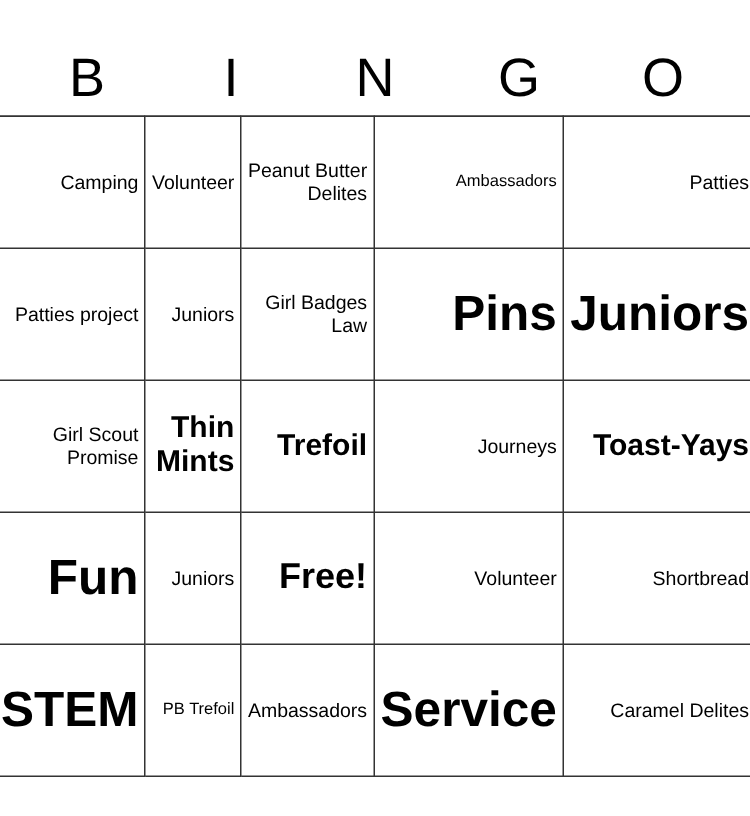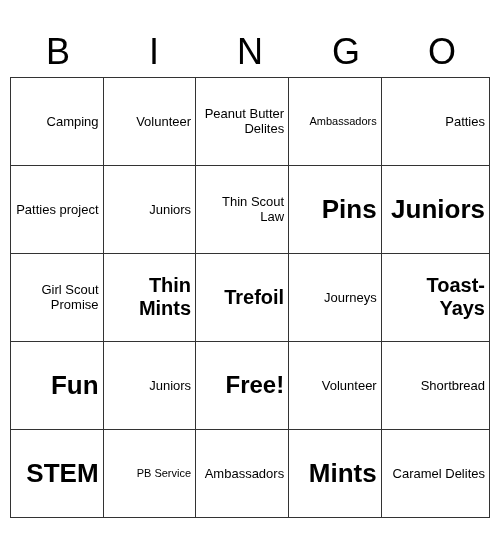--- a/index.html
+++ b/index.html
@@ -55,21 +55,21 @@
       vertical-align: middle;
       padding: 4px;
       font-family: Arial, sans-serif;
     }
 
     .cell-normal {
       font-size: 13px;
     }
 
     .cell-large {
-      font-size: 26px;
+      font-size: 33px;
       font-weight: bold;
     }
 
     .cell-medium {
       font-size: 20px;
       font-weight: bold;
     }
 
     .cell-free {
       font-size: 24px;
@@ -100,40 +100,40 @@
     <tr>
           <td class="cell-normal">Camping</td>
           <td class="cell-normal">Volunteer</td>
           <td class="cell-normal">Peanut Butter Delites</td>
           <td class="cell-small">Ambassadors</td>
           <td class="cell-normal">Patties</td>
         </tr>
         <tr>
           <td class="cell-normal">Patties project</td>
           <td class="cell-normal">Juniors</td>
-          <td class="cell-normal">Thin Scout Law</td>
+          <td class="cell-normal">Girl Badges Law</td>
           <td class="cell-large">Pins</td>
           <td class="cell-large">Juniors</td>
         </tr>
         <tr>
           <td class="cell-normal">Girl Scout Promise</td>
           <td class="cell-medium">Thin Mints</td>
           <td class="cell-medium">Trefoil</td>
           <td class="cell-normal">Journeys</td>
           <td class="cell-medium">Toast-Yays</td>
         </tr>
         <tr>
           <td class="cell-large">Fun</td>
           <td class="cell-normal">Juniors</td>
           <td class="cell-free">Free!</td>
           <td class="cell-normal">Volunteer</td>
           <td class="cell-normal">Shortbread</td>
         </tr>
         <tr>
           <td class="cell-large">STEM</td>
-          <td class="cell-small">PB Service</td>
+          <td class="cell-small">PB Trefoil</td>
           <td class="cell-normal">Ambassadors</td>
-          <td class="cell-large">Mints</td>
+          <td class="cell-large">Service</td>
           <td class="cell-normal">Caramel Delites</td>
         </tr>
       </tbody>
   </table>
 </div>
 
 </body></html>

